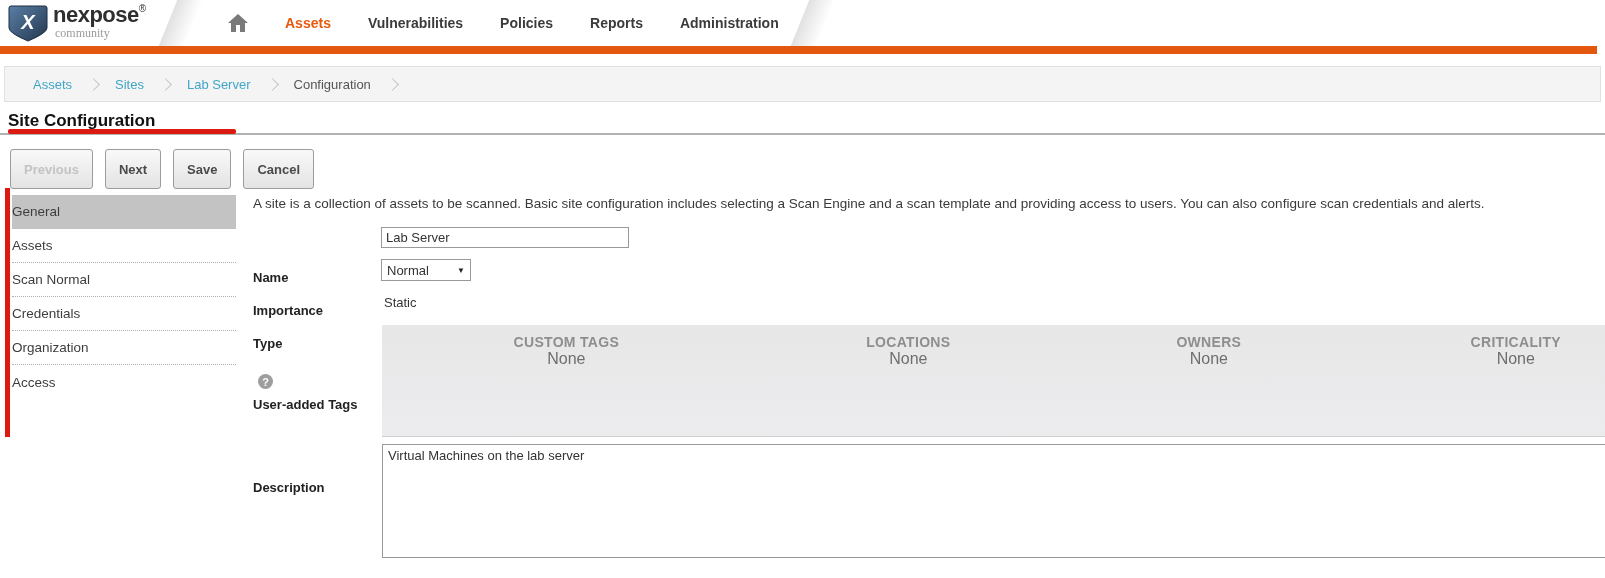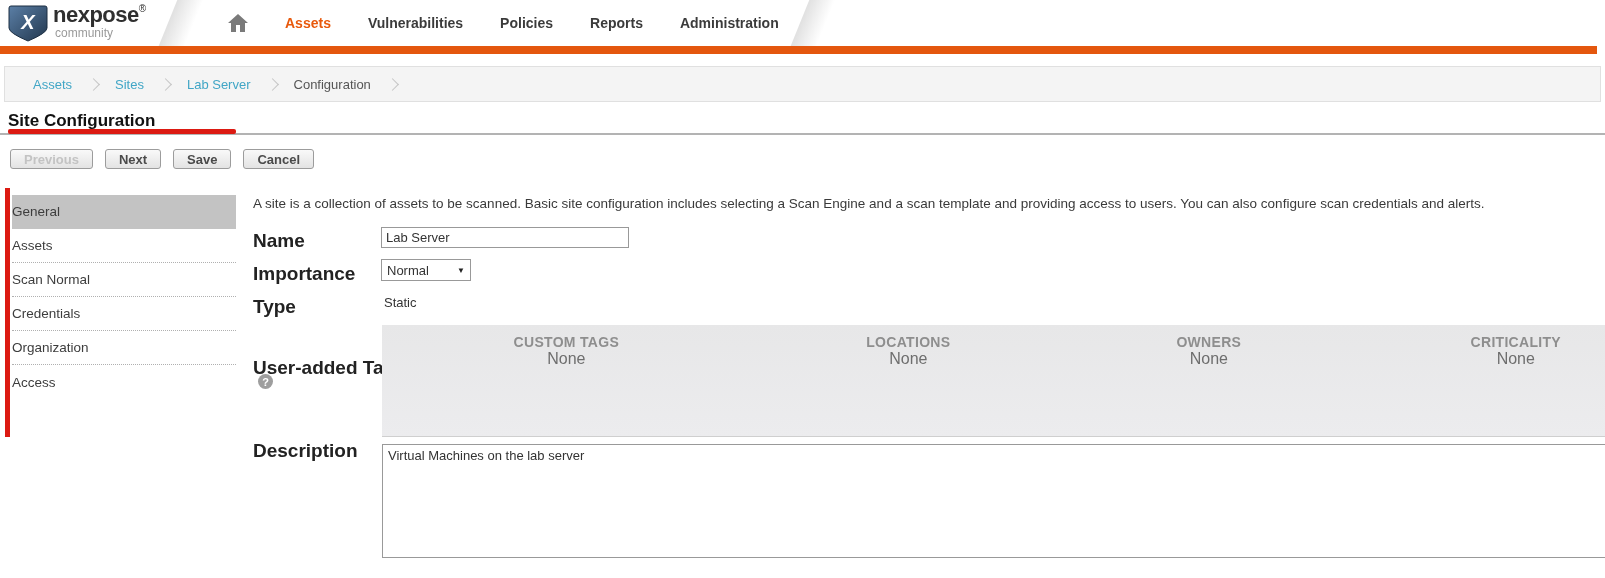--- a/index.html
+++ b/index.html
@@ -7,21 +7,21 @@
   body { font-family:"Liberation Sans", sans-serif; }
   #app { position:relative; width:1605px; height:578px; background:#fff; overflow:hidden; }
 
   
   .header { position:absolute; left:0; top:0; width:1605px; height:46px; background:#fff; }
   .logo { position:absolute; left:8px; top:4px; display:flex; align-items:flex-start; }
   .logo-badge { width:40px; height:38px; }
   .logo-text { margin-left:5px; line-height:1; }
   .logo-name { font-size:22px; font-weight:600; color:#2f2f2f; letter-spacing:-0.5px; }
   .logo-reg { font-size:10px; color:#2f2f2f; vertical-align:top; }
-  .logo-sub { font-size:12px; color:#9a9a9a; margin-top:1px; margin-left:2px; }
+  .logo-sub { font-size:12px; color:#9a9a9a; margin-top:1px; margin-left:2px;font-family:Liberation Serif, serif; }
   .hdr-slash { position:absolute; top:0; height:46px; width:26px;
     background:linear-gradient(90deg, #d9d9d9, #ffffff); transform:skewX(-22deg); opacity:.8; }
   .hdr-slash.s1 { left:168px; }
   .hdr-slash.s2 { left:800px; }
   .nav { position:absolute; left:228px; top:0; height:46px; display:flex; align-items:center; column-gap:37px; }
   .nav-home { width:20px; height:20px; display:flex; align-items:center; cursor:pointer; }
   .nav-item { font-size:14px; font-weight:700; color:#3b3b3b; cursor:pointer; white-space:nowrap; }
   .nav-item.active { color:#e8590c; }
   .orange-bar { position:absolute; left:0; top:46px; width:1597px; height:8px; background:#e4570e; }
 
@@ -34,35 +34,35 @@
     transform:rotate(45deg); margin:0 17px; flex:none; }
 
   
   .page-title { position:absolute; left:8px; top:111px; font-size:17px; font-weight:700; color:#111; }
   .title-rule { position:absolute; left:0; top:133px; width:1605px; border-top:2px solid #b3b3b3; }
   .annot-underline { position:absolute; left:8px; top:129px; width:228px; height:5px; background:#dc1a12; border-radius:2px; }
   .annot-vline { position:absolute; left:5px; top:188px; width:5px; height:249px; background:#dc1a12; }
 
   
   .toolbar { position:absolute; left:10px; top:149px; display:flex; column-gap:12px; }
-  .btn { height:20px; padding:0 13px; font-family:"Liberation Sans",sans-serif; font-size:13px; font-weight:700;
+  .btn { height:40px; padding:0 13px; font-family:"Liberation Sans",sans-serif; font-size:13px; font-weight:700;
     color:#4a4a4a; background:linear-gradient(#f9f9f9,#e3e3e3); border:1px solid #9c9c9c; border-radius:3px; cursor:pointer; }
   .btn.disabled { color:#c3c3c3; cursor:default; }
 
   
   .sidebar { position:absolute; left:12px; top:195px; width:224px; }
   .side-item { height:34px; display:flex; align-items:center; 
     font-size:13.5px; color:#3d3d3d; cursor:pointer; border-bottom:1px dotted #b0b0b0; background:#fff; }
   .side-item:last-child { border-bottom:none; }
   .side-item.active { background:#c3c3c3; border-bottom:1px solid #c3c3c3; }
 
   
   .intro { position:absolute; left:253px; top:196px; right:0; font-size:13.5px; color:#3a3a3a;
     white-space:nowrap; overflow:hidden; }
-  .f-label { position:absolute; left:253px; font-size:19px; font-weight:700; color:#222; }
+  .f-label { position:absolute; left:253px; font-size:13px; font-weight:700; color:#222;margin-top:40px; }
   .name-input { position:absolute; left:381px; top:227px; width:248px; height:21px; border:1px solid #999;
     font-family:"Liberation Sans",sans-serif; font-size:13px; color:#333; padding:0 4px; background:#fff; }
   .select { position:absolute; left:381px; top:259px; width:90px; height:22px; border:1px solid #999;
     background:#fff; display:flex; align-items:center; justify-content:space-between; padding:0 5px; cursor:pointer; }
   .select .sel-val { font-size:13px; color:#333; }
   .select .sel-arrow { font-size:8px; color:#222; }
   .static-val { position:absolute; left:384px; top:295px; font-size:13px; color:#333; }
   .help-icon { position:absolute; left:258px; top:374px; width:15px; height:15px; border-radius:50%;
     background:#9e9e9e; color:#fff; font-size:11px; font-weight:700; display:flex; align-items:center;
     justify-content:center; cursor:pointer; }

